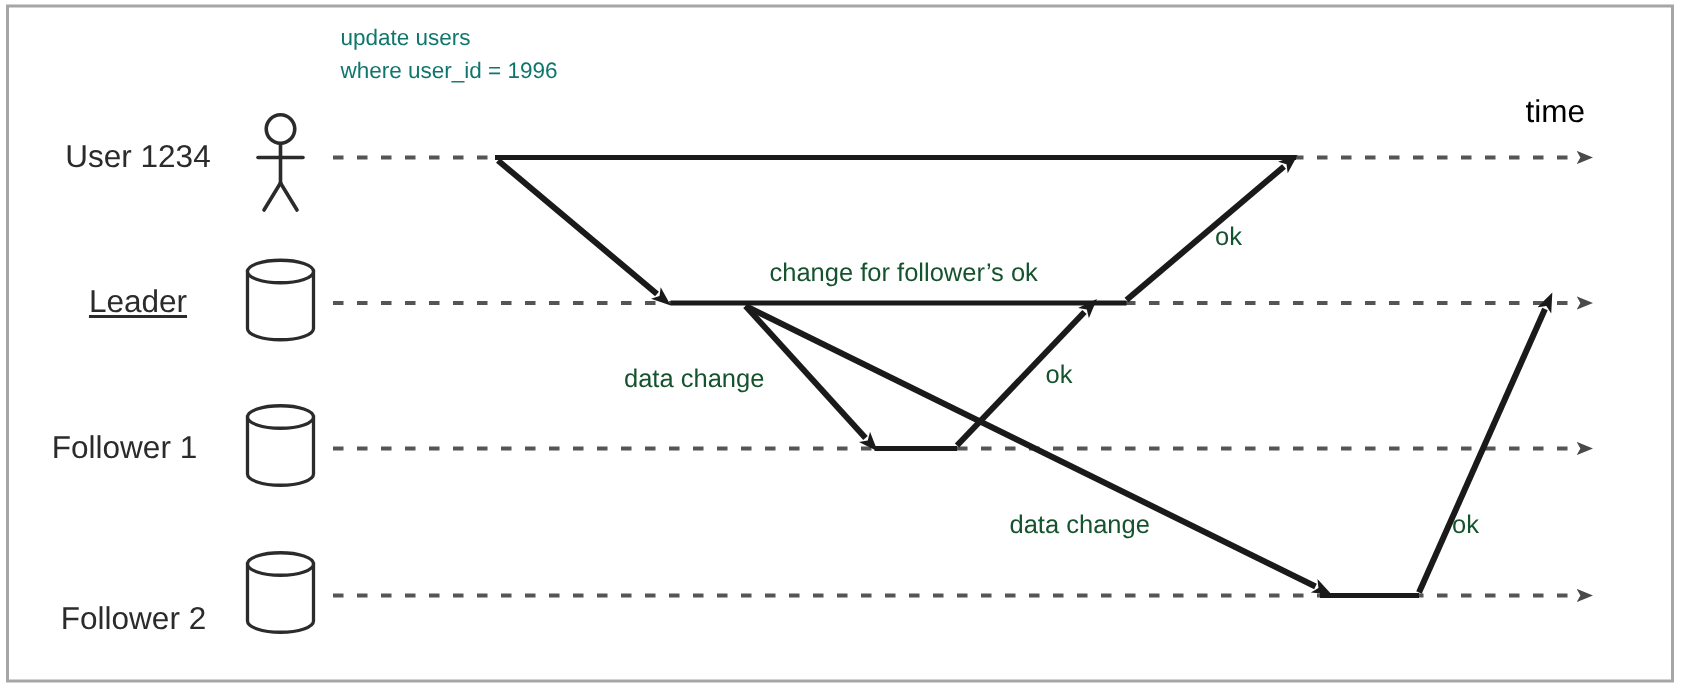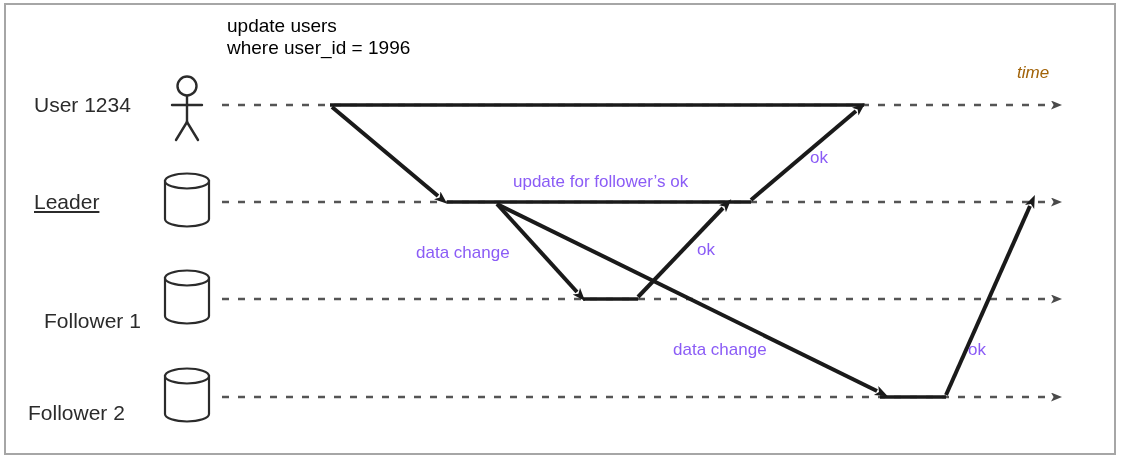--- a/index.html
+++ b/index.html
@@ -30,42 +30,41 @@
     left: 0;
     top: 0;
     width: 1122px;
     height: 460px;
   }
   .actor-label {
     position: absolute;
     font-size: 21px;
     color: #2b2b2b;
     white-space: nowrap;
-    text-align: left;
+    text-align: center;
     transform: translateY(-50%);
     letter-spacing: 0px;
   }
   .msg-label {
     position: absolute;
     font-size: 17px;
-    color: #8b5cf6;
+    color: #14532d;
     white-space: nowrap;
   }
   .sql-block {
     position: absolute;
-    font-size: 19px;
+    font-size: 15px;
     line-height: 22px;
-    color: #000000;
+    color: #0f766e;
     white-space: nowrap;
   }
   .time-label {
     position: absolute;
-    font-size: 17px;
-    color: #a16207;
-    font-style: italic;
+    font-size: 21px;
+    color: #000000;
   }
 </style>
 </head>
 <body>
 
 <div id="canvas">
   <div id="frame"></div>
 
   <svg class="diagram" viewBox="0 0 1122 460">
     <defs>
@@ -151,26 +150,26 @@
     </g>
   </svg>
 
   <div class="sql-block" style="left:227px; top:15px;">
     <div>update users</div>
     <div>where user_id = 1996</div>
   </div>
 
   <div class="actor-label" style="left:34px; top:105px; width:116px;">User 1234</div>
   <div class="actor-label" style="left:34px; top:202px; width:116px;text-decoration:underline;">Leader</div>
-  <div class="actor-label" style="left:44px; top:299px; width:122px;margin-top:22px;">Follower 1</div>
+  <div class="actor-label" style="left:22px; top:299px; width:122px;">Follower 1</div>
   <div class="actor-label" style="left:28px; top:397px; width:122px;margin-top:16px;">Follower 2</div>
 
   <div class="time-label" style="left:1017px; top:63px;">time</div>
 
-  <div class="msg-label" style="left:513px; top:172px;">update for follower’s ok</div>
+  <div class="msg-label" style="left:513px; top:172px;">change for follower’s ok</div>
 
   <div class="msg-label" style="left:416px; top:243px;">data change</div>
 
   <div class="msg-label" style="left:697px; top:240px;">ok</div>
 
   <div class="msg-label" style="left:810px; top:148px;">ok</div>
 
   <div class="msg-label" style="left:673px; top:340px;">data change</div>
 
   <div class="msg-label" style="left:968px; top:340px;">ok</div>

